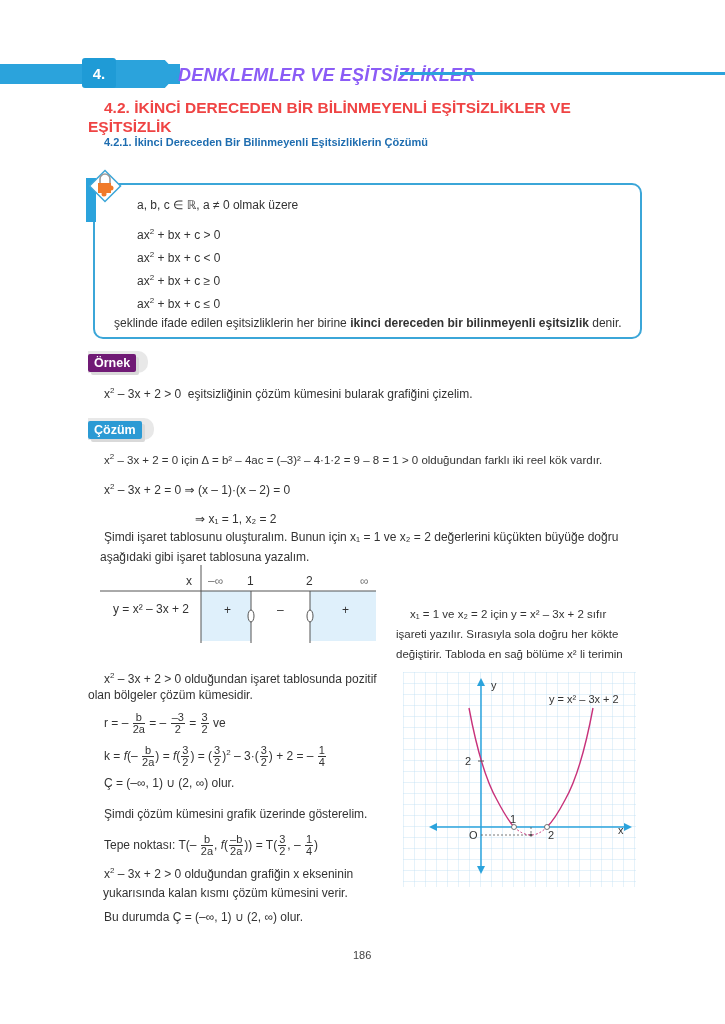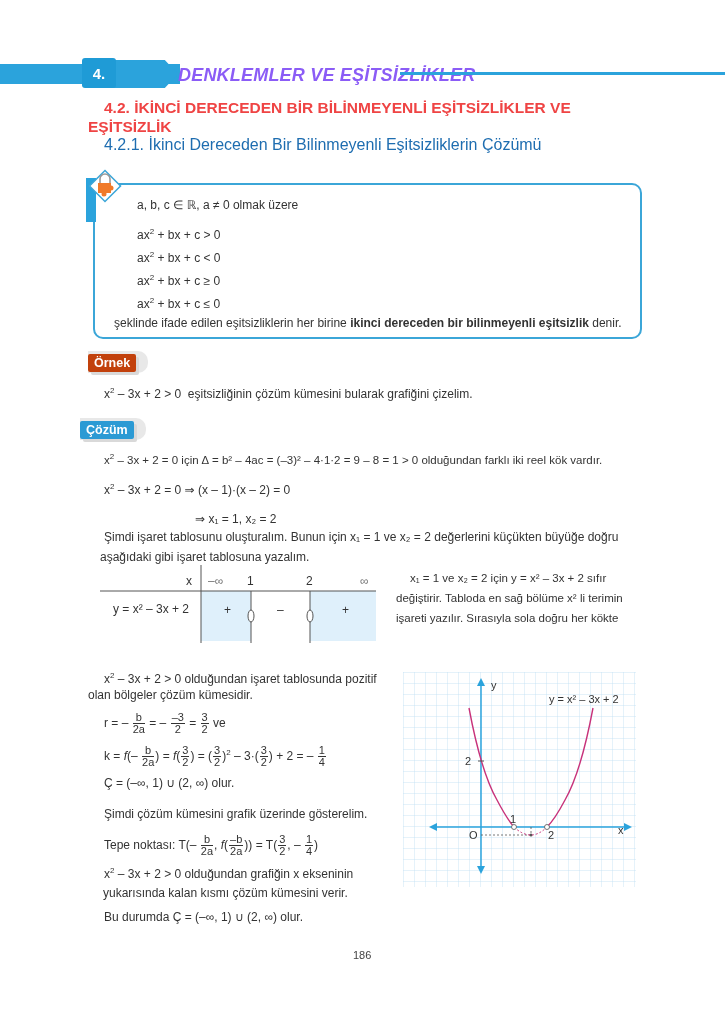--- a/index.html
+++ b/index.html
@@ -9,33 +9,33 @@
   .hdr-bar { left:0; top:64px; width:180px; height:20px; background:#2ba3dc; }
   .hdr-num { left:82px; top:58px; width:34px; height:30px; background:#1f9bd6; color:#fff;
              font-weight:bold; font-size:15px; display:flex; align-items:center; justify-content:center;
              border-radius:3px; }
   .hdr-arrow { left:112px; top:60px; width:66px; height:28px; background:#2ba3dc;
                clip-path:polygon(0 0, 80% 0, 100% 50%, 80% 100%, 0 100%); }
   .hdr-title { left:178px; top:65px; font-size:18px; font-weight:bold; color:#8b5cf6; letter-spacing:0.2px;font-style:italic; }
   .hdr-line { left:400px; top:72px; width:325px; height:3px; background:#2ba3dc; }
   .h1 { left:88px; top:98px; width:560px; font-size:15.5px; font-weight:bold; color:#ef4444; line-height:19px; }
   .h1 .l2 { margin-left:-2px; display:block; }
-  .h2 { left:104px; top:136px; font-size:16px; font-weight:normal; color:#1e6db0; }
+  .h2 { left:104px; top:136px; font-size:11px; font-weight:bold; color:#1e6db0; }
   .defbox { left:93px; top:183px; width:545px; height:152px; border:2px solid #3ba6d8; border-radius:10px; }
   .defflag { left:86px; top:178px; width:10px; height:44px; background:#2ba3dc; }
   .icon-diamond { left:88px; top:169px; width:34px; height:34px; }
   .t { font-size:12px; color:#333; white-space:nowrap; }
   .t sup { font-size:8px; }
   .b { font-weight:bold; }
   .badge { font-size:12.5px; font-weight:bold; color:#fff; padding:2px 6px; border-radius:2px;
            box-shadow:3px 3px 0 #d9d9d9; }
-  .badge-red { background:#c2410c; }
+  .badge-red { background:#701a75; }
   .badge-blue { background:#2b9ad4; }
   .badge-wrap { background:#e8e8e8; border-radius:0 10px 10px 0; padding:2px 12px 2px 0; }
-  .para { font-size:12px; color:#333; line-height:20px; }
+  .para { font-size:12px; color:#333; line-height:20px;margin-top:36px; }
   .frac { display:inline-block; vertical-align:middle; text-align:center; line-height:11px; font-size:11px; margin:0 1px; }
   .frac span { display:block; }
   .frac .num { border-bottom:1px solid #333; padding:0 1px; }
   .pagenum { left:353px; top:949px; font-size:11px; color:#444; }
 </style>
 </head>
 <body>
 
 <div class="abs hdr-bar"></div>
 <div class="abs hdr-arrow"></div>
@@ -62,21 +62,21 @@
 <div class="abs t" style="left:137px;top:250px"><span>ax</span><sup>2</sup><span> + bx + c &lt; 0</span></div>
 <div class="abs t" style="left:137px;top:273px"><span>ax</span><sup>2</sup><span> + bx + c ≥ 0</span></div>
 <div class="abs t" style="left:137px;top:296px"><span>ax</span><sup>2</sup><span> + bx + c ≤ 0</span></div>
 <div class="abs t" style="left:114px;top:316px"><span>şeklinde ifade edilen eşitsizliklerin her birine </span><span class="b">ikinci dereceden bir bilinmeyenli eşitsizlik</span><span> denir.</span></div>
 
 <div class="abs badge-wrap" style="left:88px;top:351px">
   <span class="badge badge-red">Örnek</span>
 </div>
 <div class="abs t" style="left:104px;top:386px">x<sup>2</sup><span> – 3x + 2 &gt; 0</span>&nbsp;&nbsp;<span>eşitsizliğinin çözüm kümesini bularak grafiğini çizelim.</span></div>
 
-<div class="abs badge-wrap" style="left:80px;top:418px">
+<div class="abs badge-wrap" style="left:88px;top:418px">
   <span class="badge badge-blue">Çözüm</span>
 </div>
 <div class="abs t" style="left:104px;top:452px;font-size:11.5px">x<sup>2</sup><span> – 3x + 2 = 0 için ∆ = b² – 4ac = (–3)² – 4·1·2 = 9 – 8 = 1 &gt; 0 olduğundan farklı iki reel kök vardır.</span></div>
 <div class="abs t" style="left:104px;top:482px">x<sup>2</sup><span> – 3x + 2 = 0 ⇒ (x – 1)·(x – 2) = 0</span></div>
 <div class="abs t" style="left:195px;top:512px">⇒ x₁ = 1,  x₂ = 2</div>
 <div class="abs t" style="left:104px;top:530px">Şimdi işaret tablosunu oluşturalım. Bunun için x₁ = 1 ve x₂ = 2 değerlerini küçükten büyüğe doğru</div>
 <div class="abs t" style="left:100px;top:550px">aşağıdaki gibi işaret tablosuna yazalım.</div>
 
 <svg class="abs" style="left:100px;top:565px" width="280" height="80">
   <rect x="101" y="26" width="50" height="50" fill="#dff0fb"></rect>
@@ -93,22 +93,22 @@
 <div class="abs t" style="left:247px;top:574px">1</div>
 <div class="abs t" style="left:306px;top:574px">2</div>
 <div class="abs t" style="left:360px;top:574px;color:#777">∞</div>
 <div class="abs t" style="left:113px;top:602px">y = x² – 3x + 2</div>
 <div class="abs t" style="left:224px;top:603px">+</div>
 <div class="abs t" style="left:277px;top:603px">–</div>
 <div class="abs t" style="left:342px;top:603px">+</div>
 
 <div class="abs para" style="left:396px;top:568px;width:242px;text-align:justify;font-size:11.5px">
   <div style="padding-left:14px">x₁ = 1 ve x₂ = 2 için y = x² – 3x + 2 sıfır</div>
+  <div>işareti yazılır. Sırasıyla sola doğru her kökte</div>
   <div>değiştirir. Tabloda en sağ bölüme x² li terimin</div>
-  <div>işareti yazılır. Sırasıyla sola doğru her kökte</div>
 </div>
 
 <div class="abs t" style="left:104px;top:671px">x<sup>2</sup><span> – 3x + 2 &gt; 0  olduğundan işaret tablosunda pozitif</span></div>
 <div class="abs t" style="left:88px;top:688px">olan bölgeler çözüm kümesidir.</div>
 
 <div class="abs t" style="left:104px;top:712px">r = – <span class="frac"><span class="num">b</span><span>2a</span></span> = – <span class="frac"><span class="num">–3</span><span>2</span></span> = <span class="frac"><span class="num">3</span><span>2</span></span> <span>ve</span></div>
 <div class="abs t" style="left:104px;top:745px">k = <i>f</i>(– <span class="frac"><span class="num">b</span><span>2a</span></span>) = <i>f</i>(<span class="frac"><span class="num">3</span><span>2</span></span>) = (<span class="frac"><span class="num">3</span><span>2</span></span>)<sup>2</sup><span> – 3·</span>(<span class="frac"><span class="num">3</span><span>2</span></span>) + 2 = – <span class="frac"><span class="num">1</span><span>4</span></span></div>
 <div class="abs t" style="left:104px;top:776px">Ç = (–∞, 1) ∪ (2, ∞) olur.</div>
 <div class="abs t" style="left:104px;top:807px">Şimdi çözüm kümesini grafik üzerinde gösterelim.</div>
 <div class="abs t" style="left:104px;top:834px"><span>Tepe noktası: </span>T(– <span class="frac"><span class="num">b</span><span>2a</span></span>, <i>f</i>(<span class="frac"><span class="num">–b</span><span>2a</span></span>)) = T(<span class="frac"><span class="num">3</span><span>2</span></span>, – <span class="frac"><span class="num">1</span><span>4</span></span>)</div>

